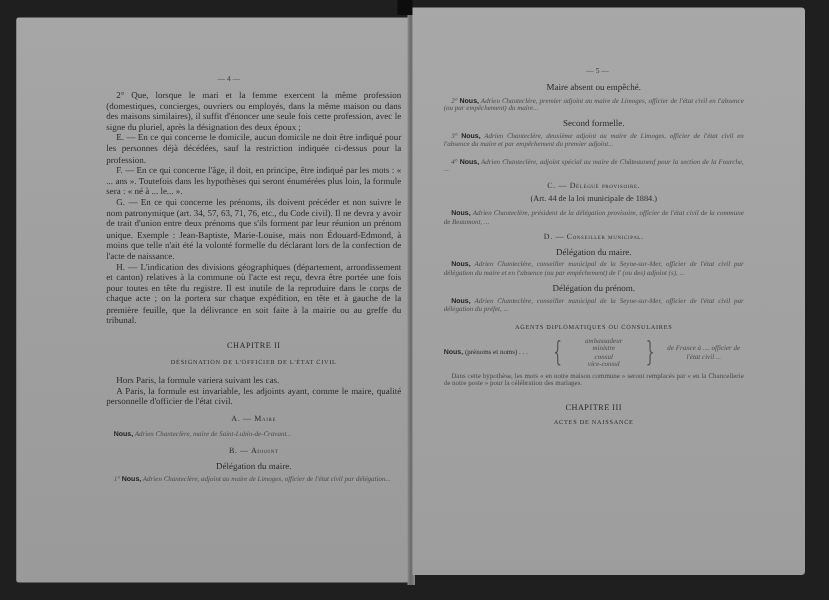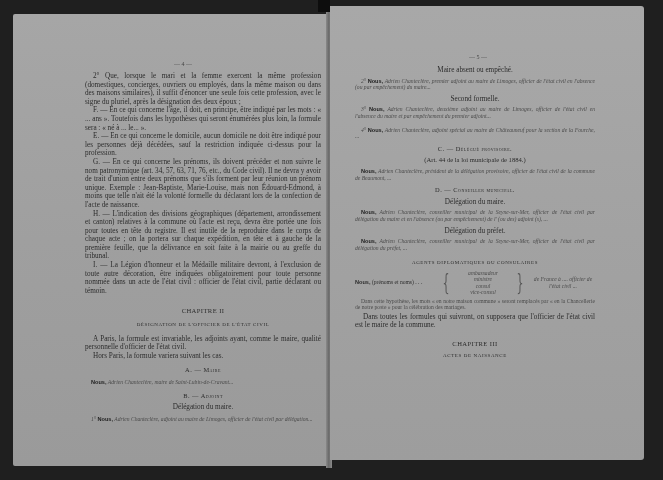--- a/index.html
+++ b/index.html
@@ -46,32 +46,31 @@
   </style>
 </head>
 <body>
 
 <div class="spine-top"></div>
 
 <div class="page" id="page-left">
   <div class="page-number" style="left:150px; top:47px; width:40px;">— 4 —</div>
   <div class="text-block" style="top:58px;">
     <p>2° Que, lorsque le mari et la femme exercent la même profession (domestiques, concierges, ouvriers ou employés, dans la même maison ou dans des maisons similaires), il suffit d'énoncer une seule fois cette profession, avec le signe du pluriel, après la désignation des deux époux ;</p>
+    <p>E. — En ce qui concerne le domicile, aucun domicile ne doit être indiqué pour les personnes déjà décédées, sauf la restriction indiquée ci-dessus pour la profession.</p>
     <p>F. — En ce qui concerne l'âge, il doit, en principe, être indiqué par les mots : « ... ans ». Toutefois dans les hypothèses qui seront énumérées plus loin, la formule sera : « né à ... le... ».</p>
-    <p>E. — En ce qui concerne le domicile, aucun domicile ne doit être indiqué pour les personnes déjà décédées, sauf la restriction indiquée ci-dessus pour la profession.</p>
     <p>G. — En ce qui concerne les prénoms, ils doivent précéder et non suivre le nom patronymique (art. 34, 57, 63, 71, 76, etc., du Code civil). Il ne devra y avoir de trait d'union entre deux prénoms que s'ils forment par leur réunion un prénom unique. Exemple : Jean-Baptiste, Marie-Louise, mais non Édouard-Edmond, à moins que telle n'ait été la volonté formelle du déclarant lors de la confection de l'acte de naissance.</p>
     <p>H. — L'indication des divisions géographiques (département, arrondissement et canton) relatives à la commune où l'acte est reçu, devra être portée une fois pour toutes en tête du registre. Il est inutile de la reproduire dans le corps de chaque acte ; on la portera sur chaque expédition, en tête et à gauche de la première feuille, que la délivrance en soit faite à la mairie ou au greffe du tribunal.</p>
-    <p>I. — La Légion d'honneur et la Médaille militaire devront, à l'exclusion de toute autre décoration, être indiquées obligatoirement pour toute personne nommée dans un acte de l'état civil : officier de l'état civil, partie déclarant ou témoin.</p>
     <div class="sp" style="height:12px"></div>
     <p class="heading" style="font-size:6.6px; letter-spacing:0.4px;">CHAPITRE II</p>
     <div class="sp" style="height:5px"></div>
     <p class="tiny-caps">DÉSIGNATION DE L'OFFICIER DE L'ÉTAT CIVIL</p>
     <div class="sp" style="height:5px"></div>
+    <p>Hors Paris, la formule variera suivant les cas.</p>
     <p>A Paris, la formule est invariable, les adjoints ayant, comme le maire, qualité personnelle d'officier de l'état civil.</p>
-    <p>Hors Paris, la formule variera suivant les cas.</p>
     <div class="sp" style="height:6px"></div>
     <p class="heading small-caps" style="font-size:6.4px;">A. — Maire</p>
     <div class="sp" style="height:4px"></div>
     <p class="formula"><b>Nous,</b><span> Adrien Chanteclère, maire de Saint-Lubin-de-Cravant...</span></p>
     <div class="sp" style="height:6px"></div>
     <p class="heading small-caps" style="font-size:6.4px;">B. — Adjoint</p>
     <div class="sp" style="height:3px"></div>
     <p class="heading" style="font-size:7.2px;">Délégation du maire.</p>
     <div class="sp" style="height:4px"></div>
     <p class="formula"><span>1° </span><b>Nous,</b><span> Adrien Chanteclère, adjoint au maire de Limoges, officier de l'état civil par délégation...</span></p>
@@ -99,21 +98,21 @@
     <p class="heading" style="font-size:6.6px;">(Art. 44 de la loi municipale de 1884.)</p>
     <div class="sp" style="height:3px"></div>
     <p class="formula"><b>Nous,</b><span> Adrien Chanteclère, président de la délégation provisoire, officier de l'état civil de la commune de Beaumont, ...</span></p>
     <div class="sp" style="height:5px"></div>
     <p class="heading small-caps" style="font-size:6.4px;">D. — Conseiller municipal.</p>
     <div class="sp" style="height:3px"></div>
     <p class="heading">Délégation du maire.</p>
     <div class="sp" style="height:3px"></div>
     <p class="formula"><b>Nous,</b><span> Adrien Chanteclère, conseiller municipal de la Seyne-sur-Mer, officier de l'état civil par délégation du maire et en l'absence (ou par empêchement) de l' (ou des) adjoint (s), ...</span></p>
     <div class="sp" style="height:4px"></div>
-    <p class="heading">Délégation du préfet.</p>
+    <p class="heading">Délégation du prénom.</p>
     <div class="sp" style="height:3px"></div>
     <p class="formula"><b>Nous,</b><span> Adrien Chanteclère, conseiller municipal de la Seyne-sur-Mer, officier de l'état civil par délégation du préfet, ...</span></p>
     <div class="sp" style="height:8px"></div>
     <p class="tiny-caps">AGENTS DIPLOMATIQUES OU CONSULAIRES</p>
     <div class="dip-row">
       <span style="width:80px;"><b style="font-family:'Liberation Sans',sans-serif;">Nous,</b><span> (prénoms et noms) . . .</span></span>
       <span class="brace">{</span>
       <span class="opts" style="width:52px; text-align:center;">
         <div>ambassadeur</div>
         <div>ministre</div>
@@ -121,20 +120,19 @@
         <div>vice-consul</div>
       </span>
       <span class="brace">}</span>
       <span class="opts" style="text-align:center; flex:1;">
         <div>de France à .... officier de</div>
         <div>l'état civil ...</div>
       </span>
     </div>
     <p class="formula" style="font-style:normal;">Dans cette hypothèse, les mots « en notre maison commune » seront remplacés par « en la Chancellerie de notre poste » pour la célébration des mariages.</p>
     <div class="sp" style="height:2px"></div>
-    <p>Dans toutes les formules qui suivront, on supposera que l'officier de l'état civil est le maire de la commune.</p>
     <div class="sp" style="height:10px"></div>
     <p class="heading" style="font-size:6.6px; letter-spacing:0.4px;">CHAPITRE III</p>
     <div class="sp" style="height:4px"></div>
     <p class="tiny-caps">ACTES DE NAISSANCE</p>
     <div class="sp" style="height:4px"></div>
   </div>
 </div>
 
 </body></html>

